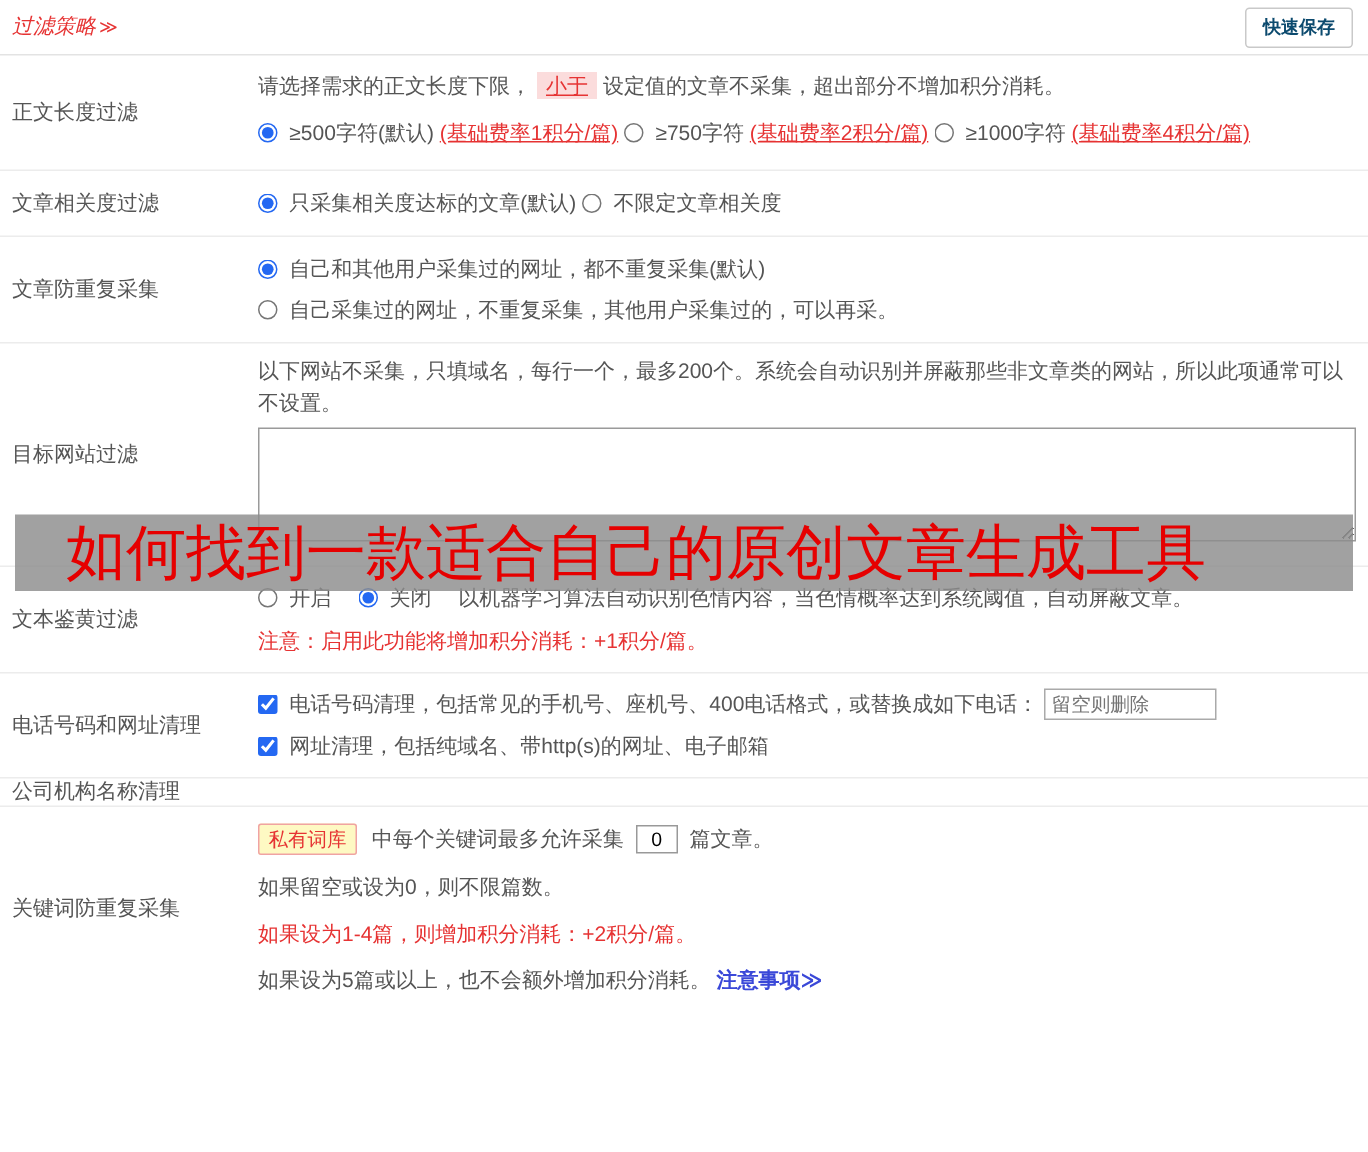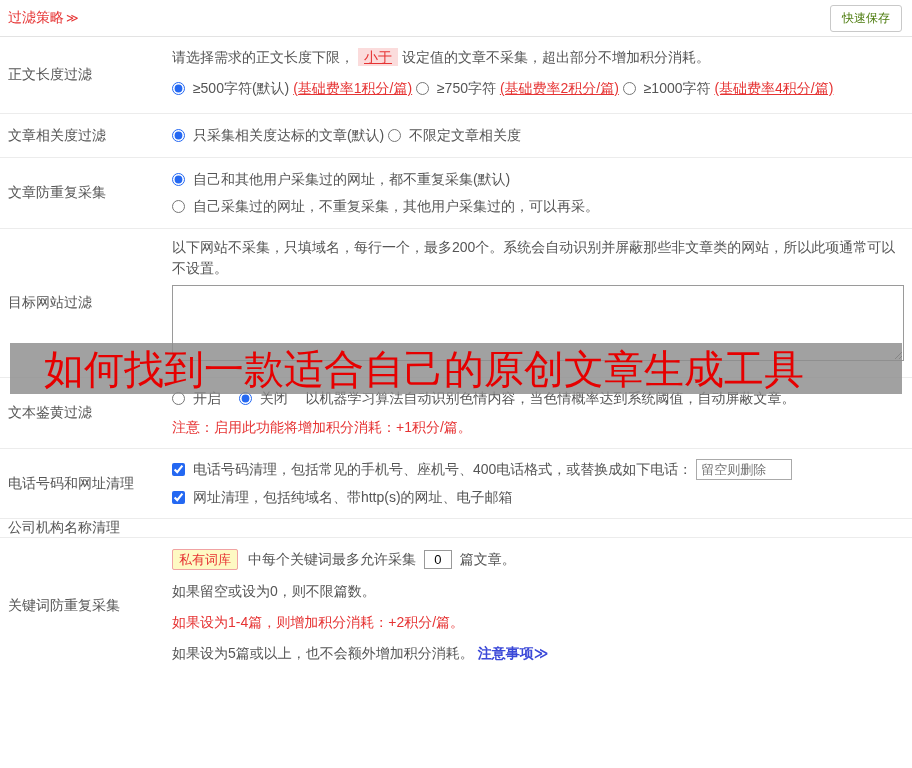--- a/index.html
+++ b/index.html
@@ -13,39 +13,39 @@
   body{
     width:912px;height:768px;overflow:hidden;position:relative;
     background:#fff;color:#555;
     font-family:"Liberation Sans","DejaVu Sans",sans-serif;
     font-size:14px;
   }
   input[type=radio],input[type=checkbox]{accent-color:#2468f2;margin:0 4px 0 0;vertical-align:-2px;}
   
   .header{height:37px;display:flex;align-items:center;justify-content:space-between;
     padding:0 10px 0 8px;border-bottom:1px solid #e3e3e3;}
-  .title{color:var(--accent-red);font-size:14px;cursor:pointer;}
+  .title{color:var(--accent-red);font-size:14px;cursor:pointer;font-style:italic;}
   .title .chev{font-size:12px;margin-left:2px;}
-  .save-btn{font-size:12px;color:#4d7c0f;background:#fff;border:1px solid #c9c9c9;
-    border-radius:3px;padding:4px 11px;cursor:pointer;}
+  .save-btn{font-size:12px;color:#0c4a6e;background:#fff;border:1px solid #c9c9c9;
+    border-radius:3px;padding:4px 11px;cursor:pointer;font-weight:bold;}
   
   .row{display:flex;border-bottom:1px solid var(--border-gray);}
   .row-label{flex:0 0 172px;display:flex;align-items:center;padding-left:8px;color:#555;}
   .row-content{flex:1;padding:10px 8px 10px 0;line-height:21px;}
   .opt-line{line-height:29px;white-space:nowrap;}
   .opt-line.tight{line-height:27px;}
   .red{color:var(--accent-red);}
   .red-u{color:var(--accent-red);text-decoration:underline;text-align:right;}
   .hl{color:var(--accent-red);background:var(--highlight-bg);padding:1px 6px;margin:0 4px;text-decoration:underline;}
   .intro{margin-bottom:6px;}
   textarea{width:100%;height:76px;margin-top:6px;border:1px solid #9a9a9a;resize:both;
     font-family:inherit;font-size:13px;padding:3px;}
   .warn{color:var(--accent-red);margin-top:8px;}
   .inline-gap{margin-right:14px;}
-  .small-input{width:96px;height:21px;border:1px solid #aaa;padding:1px 4px;font-size:13px;color:#555;}
+  .small-input{width:115px;height:21px;border:1px solid #aaa;padding:1px 4px;font-size:13px;color:#555;}
   .num-input{width:28px;height:19px;border:1px solid #999;text-align:center;font-size:13px;margin:0 4px;}
   .badge{color:var(--accent-red);border:1px solid #f0a3a3;background:#fef9c3;
     padding:2px 6px;border-radius:2px;margin-right:6px;font-size:13px;}
   .kline{margin-bottom:9px;line-height:22px;}
   .kline:last-child{margin-bottom:0;}
   a.note-link{color:var(--link-blue);text-decoration:none;font-weight:bold;cursor:pointer;}
   
   .overlay{
     position:absolute;left:10px;right:10px;top:343px;height:51px;
     background:rgba(140,140,140,0.82);

